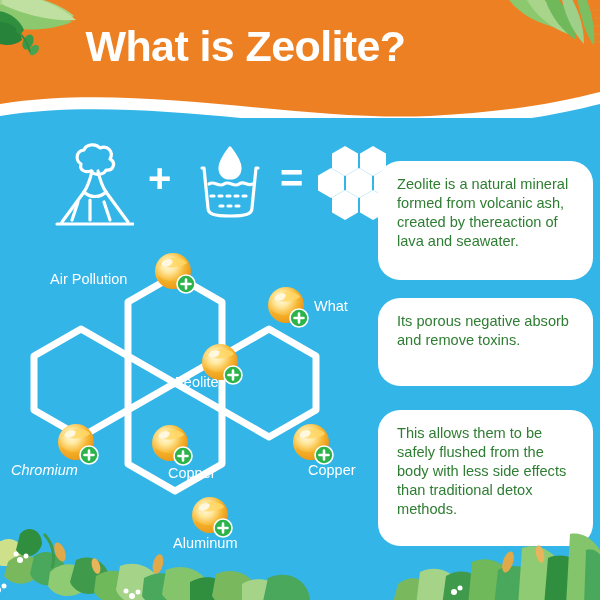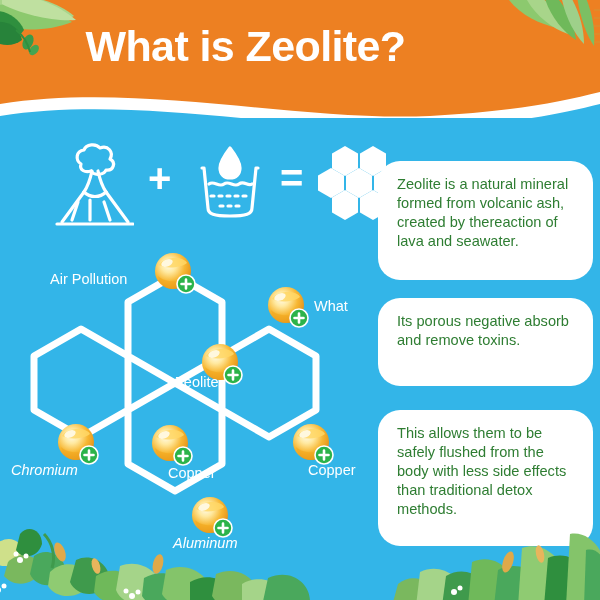--- a/index.html
+++ b/index.html
@@ -271,21 +271,21 @@
             </radialGradient>
           </defs>
           <circle cx="20" cy="19" r="18" fill="url(#g6)"></circle>
           <path d="M6,13 C10,5 30,3 34,11 C28,16 12,17 6,13 Z" fill="#ffd766" opacity="0.85"></path>
           <ellipse cx="14" cy="11" rx="6" ry="3.4" transform="rotate(-22 14 11)" fill="#fffdf2" opacity="0.85"></ellipse>
           <path d="M5,24 C12,31 29,31 35,24 C33,33 25,37 20,37 C14,37 7,33 5,24 Z" fill="#f0a51e" opacity="0.55"></path>
           <circle cx="33" cy="32" r="9" fill="#2cb34a"></circle>
           <circle cx="33" cy="32" r="9" fill="none" stroke="#ffffff" stroke-width="1.6"></circle>
           <path d="M33,27.5 L33,36.5 M28.5,32 L37.5,32" stroke="#ffffff" stroke-width="2.6" stroke-linecap="round"></path>
         </svg>
-        <div class="node-label" style="left: 165px; top: 297px; font-style: italic;">Aluminum</div>
+        <div class="node-label" style="left: 165px; top: 297px;">Aluminum</div>
       </div>
   </div>
 
   <div class="card" id="card1">
     <p>Zeolite is a natural mineral formed from volcanic ash, created by thereaction of lava and seawater.</p>
   </div>
   <div class="card" id="card3">
     <p>This allows them to be safely flushed from the body with less side effects than traditional detox methods.</p>
   </div>
   <div class="card" id="card2">

